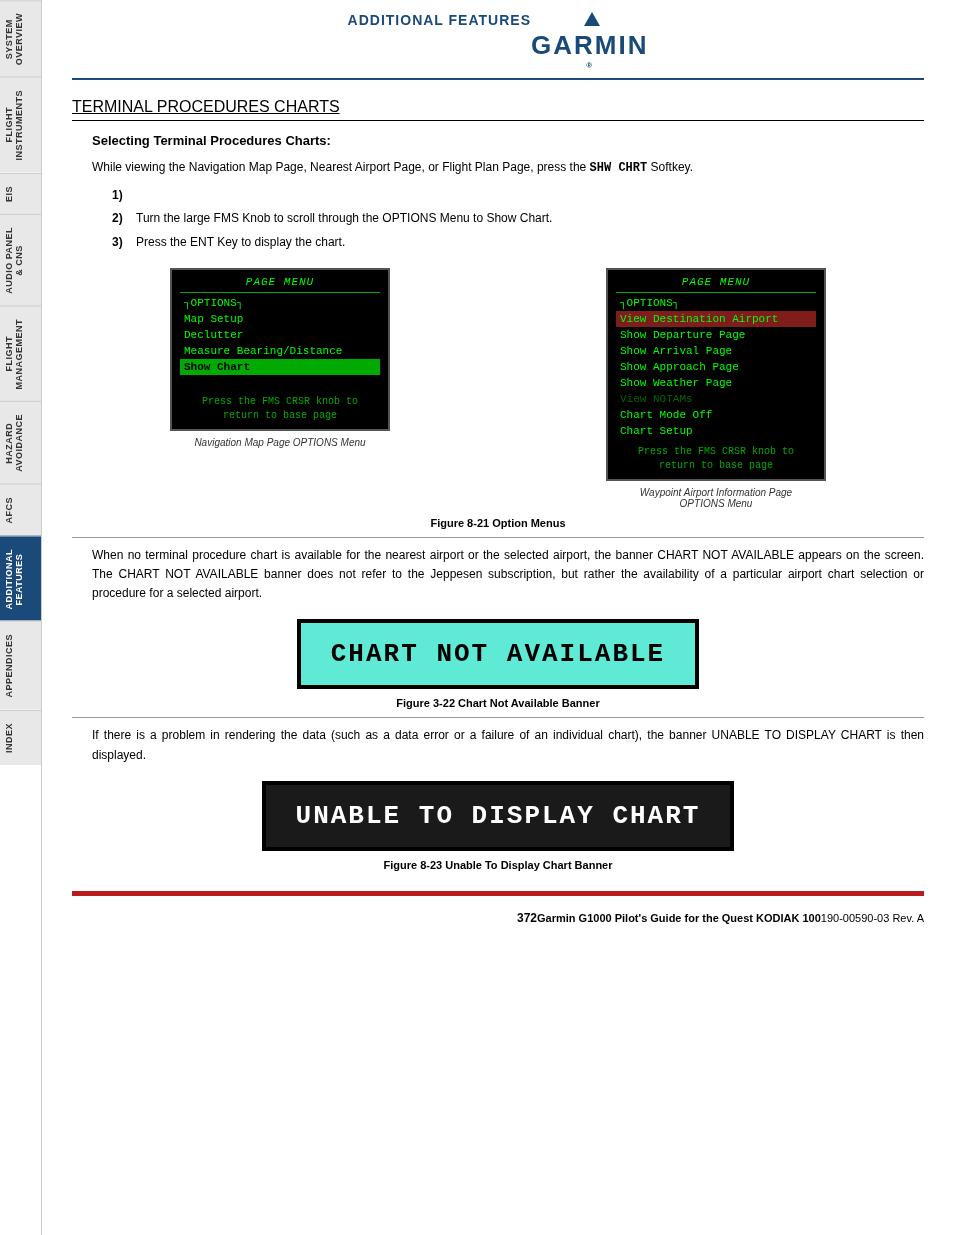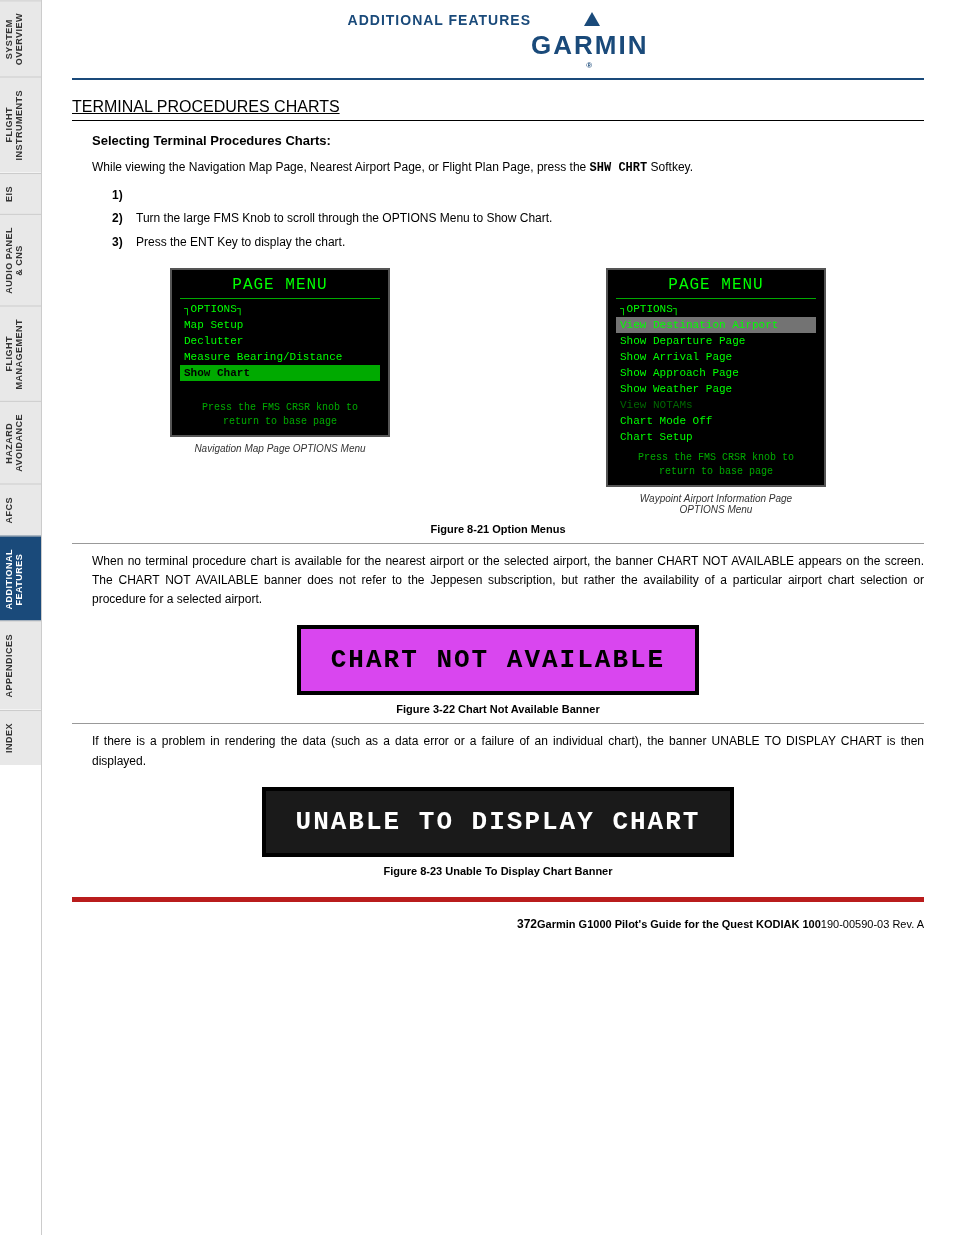--- a/index.html
+++ b/index.html
@@ -159,40 +159,41 @@
       font-family: 'Courier New', monospace;
       font-size: 11px;
       border: 2px solid #555;
       padding: 6px 8px;
       width: 220px;
       min-height: 160px;
     }
     .page-menu-screen .menu-title {
       text-align: center;
       color: #00ff00;
-      font-size: 16px;
+      font-size: 11px;
       margin-bottom: 4px;
       letter-spacing: 1px;
+      font-style: italic;
     }
     .page-menu-screen .menu-divider {
       border-top: 1px solid #00aa00;
       margin: 2px 0;
     }
     .menu-option {
       padding: 2px 4px;
       font-size: 11px;
       color: #00ff00;
     }
     .menu-option.selected {
       background: #00aa00;
       color: #000;
       font-weight: bold;
     }
     .menu-option.highlight {
-      background: #737373;
+      background: #7f1d1d;
     }
     .menu-option.dimmed {
       color: #006600;
     }
     .menu-footer {
       text-align: center;
       color: #00aa00;
       font-size: 10px;
       margin-top: 6px;
       line-height: 1.4;
@@ -216,21 +217,21 @@
     }
 
     
     .chart-banner-container {
       display: flex;
       flex-direction: column;
       align-items: center;
       margin: 16px 0 8px 0;
     }
     .chart-banner {
-      background: #d946ef;
+      background: #5eead4;
       border: 4px solid #000;
       padding: 16px 30px;
       font-family: 'Courier New', monospace;
       font-size: 26px;
       font-weight: bold;
       letter-spacing: 2px;
       color: #000;
       text-align: center;
     }
     .chart-banner.dark {

